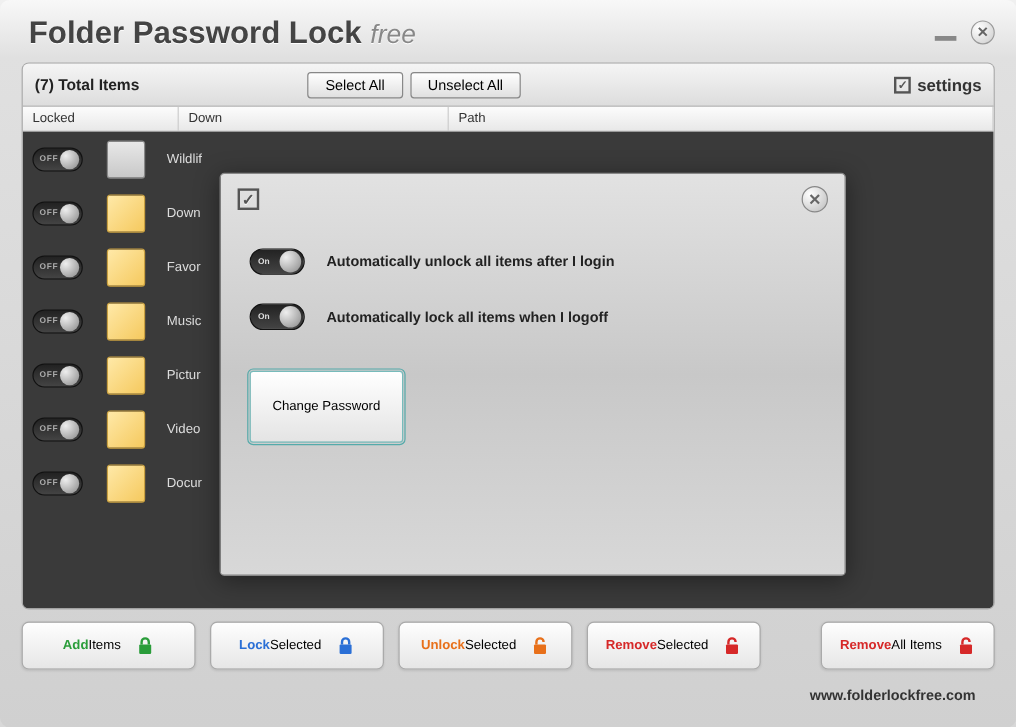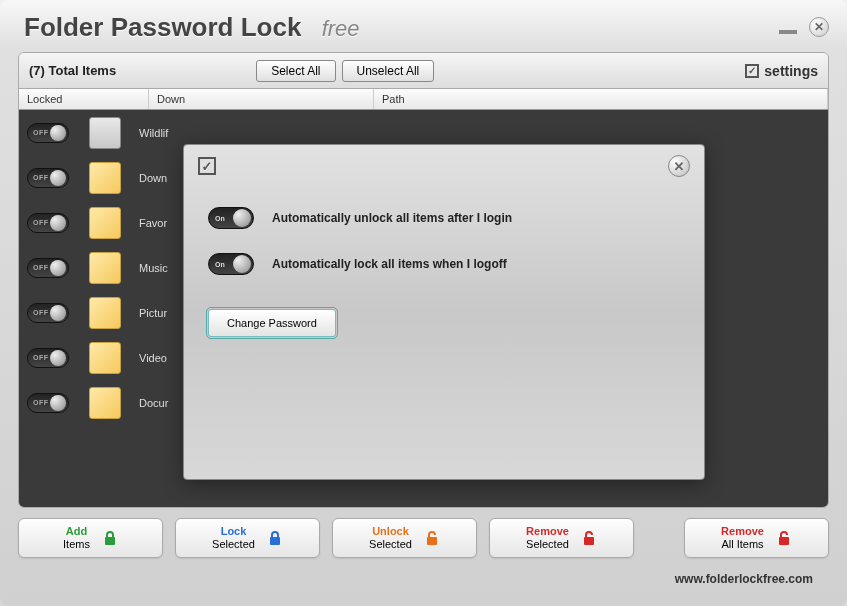--- a/index.html
+++ b/index.html
@@ -2,21 +2,21 @@
 <html><head>
 <meta charset="utf-8">
 <style>
 * { margin: 0; padding: 0; box-sizing: border-box; font-family: Arial, sans-serif; }
 body { width: 847px; height: 606px; background: linear-gradient(180deg, #f0f0f0 0%, #d8d8d8 100%); overflow: hidden; }
 
 .app-frame { width: 100%; height: 100%; background: linear-gradient(180deg, #f8f8f8 0%, #e0e0e0 8%, #d0d0d0 100%); border-radius: 8px; position: relative; }
 
 .titlebar { display: flex; align-items: center; justify-content: space-between; padding: 10px 18px 8px 24px; height: 52px; }
 .app-title { font-size: 26px; font-weight: bold; color: #444; text-shadow: 0 1px 0 #fff; }
-.app-title .free { font-weight: normal; font-style: italic; color: #888; font-size: 22px; margin-left: 13px; }
+.app-title .free { font-weight: normal; font-style: italic; color: #888; font-size: 22px; margin-left: 0; }
 .win-controls { display: flex; gap: 12px; align-items: center; }
 .win-btn { width: 20px; height: 20px; border-radius: 50%; background: radial-gradient(circle at 30% 30%, #fff, #ccc); border: 1px solid #999; display: flex; align-items: center; justify-content: center; cursor: pointer; color: #666; font-size: 12px; font-weight: bold; }
 .win-min { border-radius: 0; border: none; background: none; width: 18px; height: 4px; background: #888; margin-top: 10px; }
 
 .main-panel { margin: 0 18px; background: linear-gradient(180deg, #e8e8e8 0%, #d8d8d8 100%); border: 1px solid #aaa; border-radius: 6px; box-shadow: inset 0 1px 3px rgba(0,0,0,0.15); overflow: hidden; }
 
 .toolbar { display: flex; align-items: center; padding: 6px 10px; background: linear-gradient(180deg, #f5f5f5 0%, #ddd 100%); border-bottom: 1px solid #aaa; height: 36px; }
 .total-items { font-weight: bold; font-size: 13px; color: #222; }
 .toolbar-center { display: flex; gap: 6px; margin-left: 140px; }
 .btn-small { padding: 3px 14px; font-size: 12px; background: linear-gradient(180deg, #fff 0%, #e0e0e0 100%); border: 1px solid #888; border-radius: 3px; cursor: pointer; }
@@ -33,21 +33,21 @@
 .row { display: flex; align-items: center; height: 45px; padding: 0 8px; color: #ddd; font-size: 11px; }
 .toggle { width: 42px; height: 20px; background: linear-gradient(180deg, #222 0%, #444 100%); border-radius: 10px; border: 1px solid #111; display: flex; align-items: center; position: relative; cursor: pointer; }
 .toggle .knob { width: 16px; height: 16px; border-radius: 50%; background: radial-gradient(circle at 30% 30%, #eee, #888); position: absolute; right: 2px; }
 .toggle .lbl-off { font-size: 7px; color: #aaa; margin-left: 5px; font-weight: bold; letter-spacing: 0.5px; }
 .file-icon { width: 32px; height: 32px; margin-left: 20px; background: linear-gradient(135deg, #ffe9a8 0%, #f5c95e 100%); border-radius: 3px; border: 1px solid #c9a040; position: relative; }
 .file-icon.wmv { background: linear-gradient(180deg, #e8e8e8 0%, #c8c8c8 100%); border: 1px solid #888; }
 .row-name { margin-left: 18px; }
 
 .bottom-bar { display: flex; gap: 12px; padding: 10px 18px; align-items: center; }
 .action-btn { flex: none; width: 145px; height: 40px; background: linear-gradient(180deg, #fefefe 0%, #e6e6e6 100%); border: 1px solid #aaa; border-radius: 6px; display: flex; align-items: center; justify-content: center; gap: 12px; cursor: pointer; font-size: 11px; box-shadow: 0 1px 2px rgba(0,0,0,0.1); }
-.action-btn .label-stack { display: flex; flex-direction: column; line-height: 1.15; text-align: center; }
+.action-btn .label-stack { display: flex; flex-direction: row; line-height: 1.15; text-align: center; align-items: flex-end; }
 .action-btn .primary { font-weight: bold; }
 .add .primary { color: #2a9d3a; }
 .lock .primary { color: #2a6fd6; }
 .unlock .primary { color: #e8701a; }
 .remove .primary { color: #d62828; }
 .removeall .primary { color: #d62828; }
 .action-icon { width: 16px; height: 16px; }
 
 .footer { text-align: right; padding: 4px 34px 8px; font-size: 12px; font-weight: bold; color: #333; }
 
@@ -55,21 +55,21 @@
 .dialog { position: absolute; left: 183px; top: 144px; width: 522px; height: 336px; background: linear-gradient(180deg, #e2e2e2 0%, #c8c8c8 50%, #d8d8d8 100%); border: 1px solid #888; border-radius: 4px; box-shadow: 0 4px 20px rgba(0,0,0,0.4); }
 .dialog-header { display: flex; align-items: center; justify-content: space-between; padding: 10px 14px; }
 .dialog-title { display: flex; align-items: center; gap: 8px; font-size: 22px; font-weight: bold; color: #555; text-shadow: 0 1px 0 #fff; }
 .dialog-close { width: 22px; height: 22px; border-radius: 50%; background: radial-gradient(circle at 30% 30%, #fff, #bbb); border: 1px solid #888; display: flex; align-items: center; justify-content: center; cursor: pointer; color: #666; font-size: 13px; font-weight: bold; }
 .dialog-body { padding: 20px 24px; }
 .opt-row { display: flex; align-items: center; gap: 18px; margin-bottom: 24px; }
 .opt-toggle { width: 46px; height: 22px; background: linear-gradient(180deg, #222 0%, #444 100%); border-radius: 11px; border: 1px solid #111; position: relative; display: flex; align-items: center; cursor: pointer; }
 .opt-toggle .knob { width: 18px; height: 18px; border-radius: 50%; background: radial-gradient(circle at 30% 30%, #eee, #888); position: absolute; right: 2px; }
 .opt-toggle .lbl-on { font-size: 7px; color: #ddd; margin-left: 6px; font-weight: bold; }
 .opt-label { font-size: 12px; font-weight: bold; color: #222; }
-.change-pw { margin-top: 10px; padding: 7px 18px; font-size: 11px; background: linear-gradient(180deg, #fff 0%, #e4e4e4 100%); border: 1px solid #7bb; outline: 1px solid #5aa; outline-offset: 1px; border-radius: 3px; cursor: pointer; }
+.change-pw { margin-top: 10px; padding: 23px 18px; font-size: 11px; background: linear-gradient(180deg, #fff 0%, #e4e4e4 100%); border: 1px solid #7bb; outline: 1px solid #5aa; outline-offset: 1px; border-radius: 3px; cursor: pointer; }
 </style>
 </head>
 <body>
 
 <div class="app-frame">
 
   <div class="titlebar">
     <div class="app-title">
       <span>Folder Password Lock</span>
       <span class="free">free</span>

